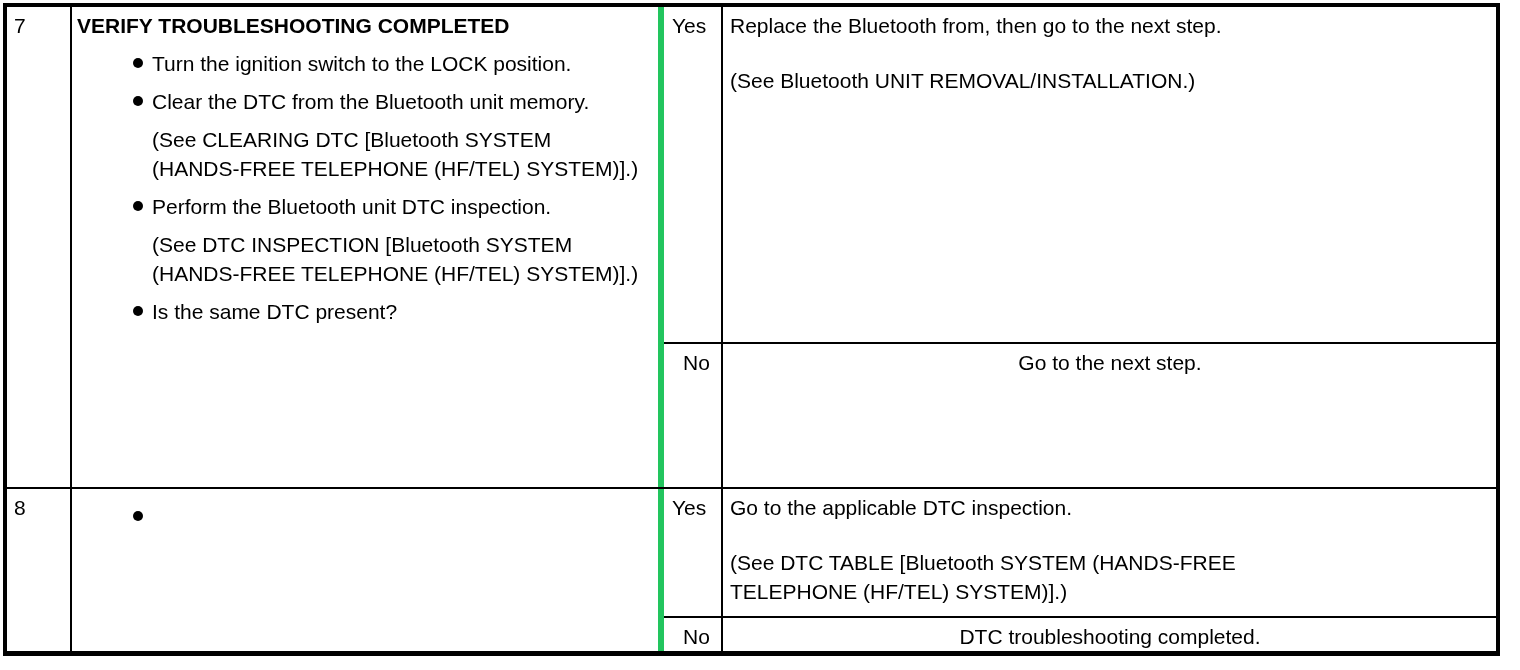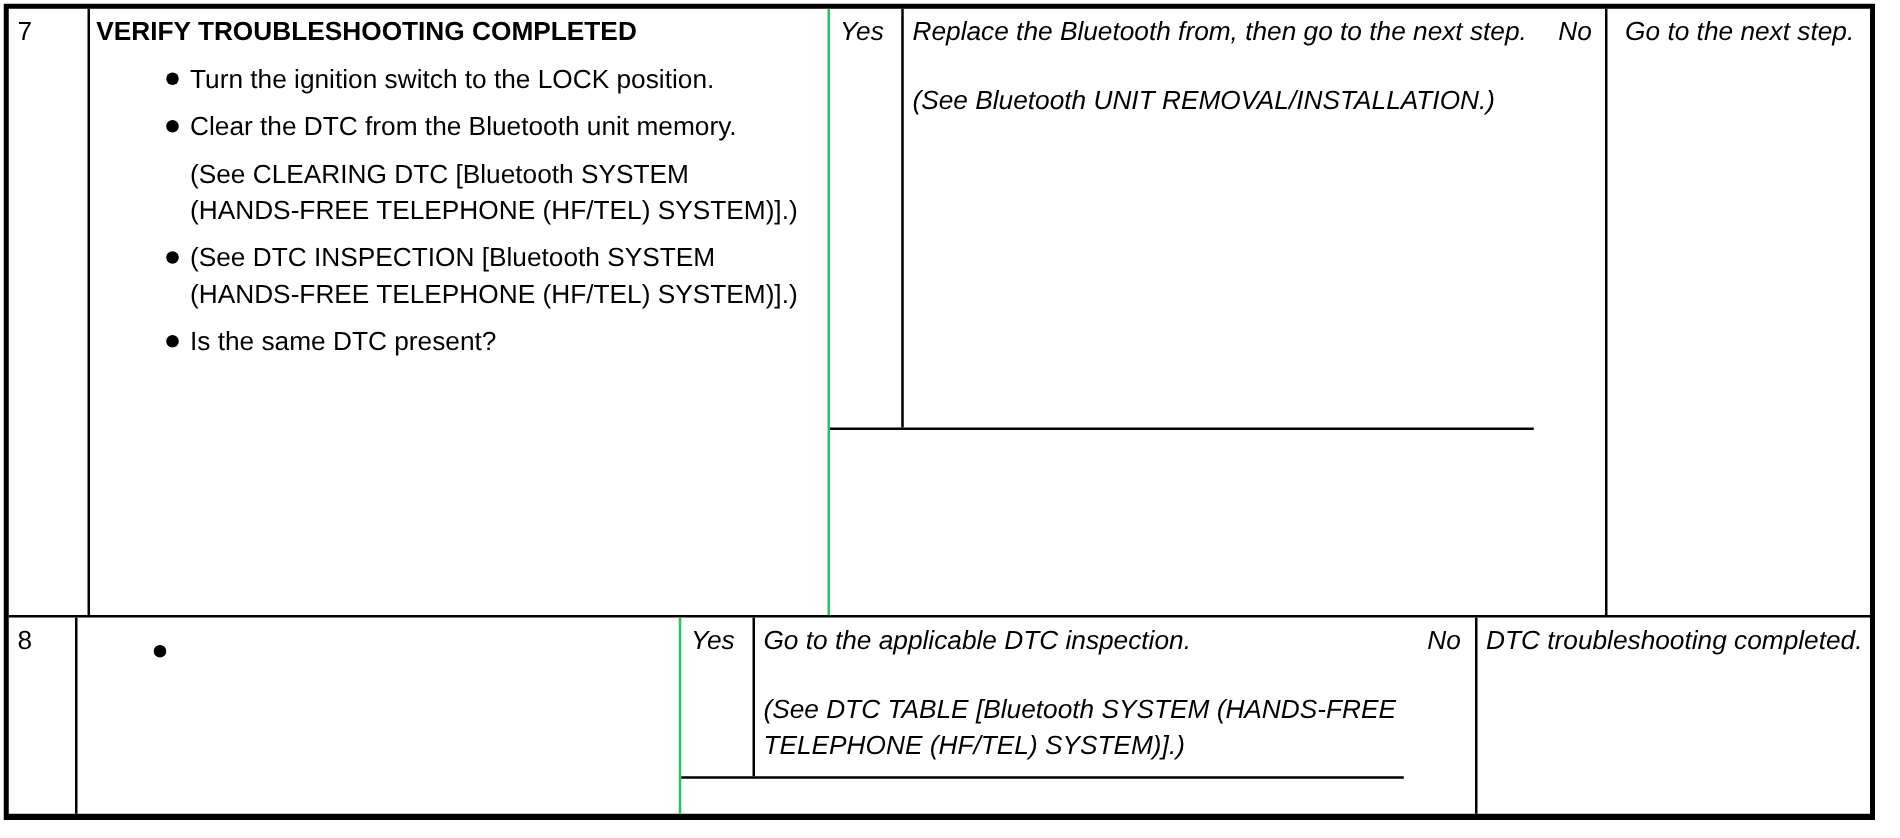--- a/index.html
+++ b/index.html
@@ -19,24 +19,24 @@
     font-size: 21px; line-height: 29px;
   }
   .trow { display: flex; }
   .row7 { height: 487px; border-bottom: 2px solid #000; }
   .row8 { flex: 1; }
   .c-step {
     width: 65px; border-right: 2px solid #000;
     padding: 4px 0 0 7px;
   }
   .c-insp {
-    width: 592px; border-right: 2px solid #22c55e;
+    width: 592px; border-right: 6px solid #22c55e;
     padding: 4px 0 0 5px;
   }
-  .c-results { flex: 1; display: flex; flex-direction: row; font-style: italic; }
+  .c-results { flex: 1; display: flex; flex-direction: column; }
   .result { display: flex; }
   .r-yes7 { height: 337px; border-bottom: 2px solid #000; }
   .r-yes8 { height: 129px; border-bottom: 2px solid #000; }
   .r-no { flex: 1; text-align: center; }
   .c-yn {
     width: 59px; border-right: 2px solid #000;
     padding: 4px 0 0 8px;
   }
   .c-action { flex: 1; padding: 4px 6px 0 7px; }
   .title { font-weight: bold; white-space: nowrap; }
@@ -67,20 +67,21 @@
       <div class="item">
         <span class="dot"></span>
         <span class="line">Clear the DTC from the Bluetooth unit memory.</span>
       </div>
       <div class="item">
         <div class="line">(See CLEARING DTC [Bluetooth SYSTEM</div>
         <div class="line">(HANDS-FREE TELEPHONE (HF/TEL) SYSTEM)].)</div>
       </div>
       <div class="item">
         <span class="dot"></span>
+        <span class="line">Perform the Bluetooth unit DTC inspection.</span>
       </div>
       <div class="item">
         <div class="line">(See DTC INSPECTION [Bluetooth SYSTEM</div>
         <div class="line">(HANDS-FREE TELEPHONE (HF/TEL) SYSTEM)].)</div>
       </div>
       <div class="item">
         <span class="dot"></span>
         <span class="line">Is the same DTC present?</span>
       </div>
     </div>

